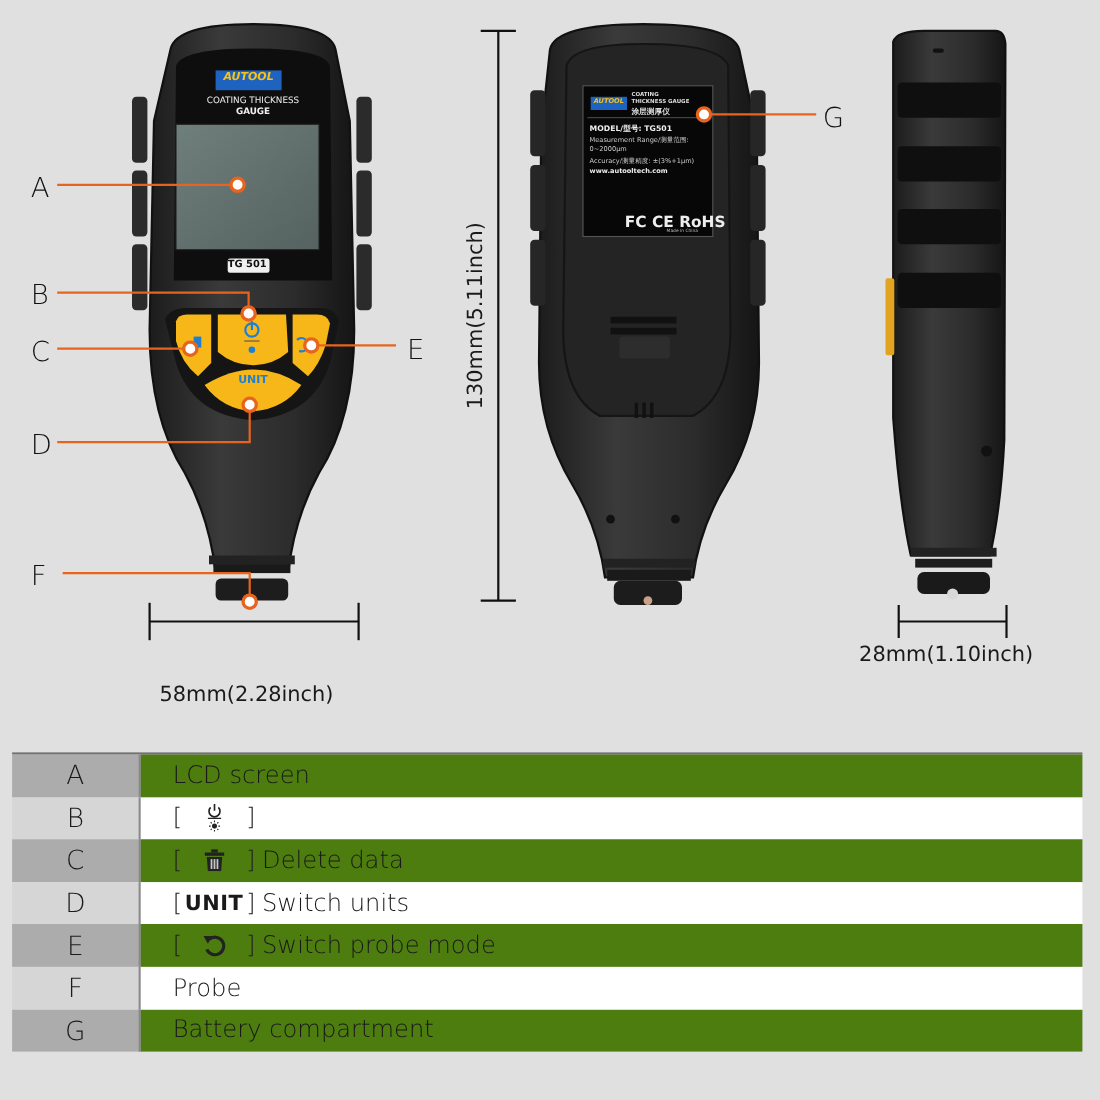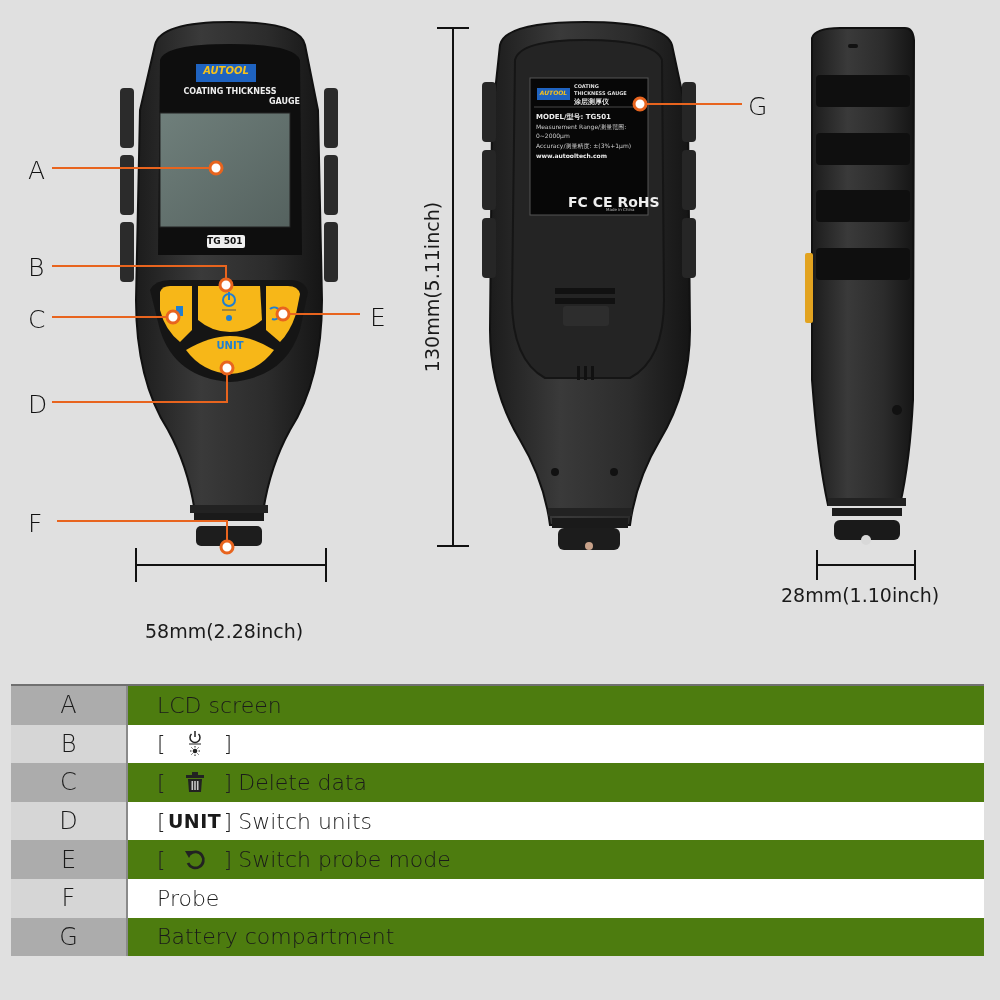--- a/index.html
+++ b/index.html
@@ -171,22 +171,22 @@
     <line x1="453" y1="28" x2="453" y2="546"></line>
     <line x1="437" y1="28" x2="469" y2="28"></line>
     <line x1="437" y1="546" x2="469" y2="546"></line>
     <line x1="817" y1="565" x2="915" y2="565"></line>
     <line x1="817" y1="550" x2="817" y2="580"></line>
     <line x1="915" y1="550" x2="915" y2="580"></line>
   </g>
 </svg>
 
 <div class="abs" style="left:196px;top:65px;width:60px;text-align:center;font-size:10px;font-weight:bold;font-style:italic;color:#f7c21a;">AUTOOL</div>
-<div class="abs" style="left:160px;top:87px;width:140px;text-align:center;font-size:8px;font-weight:bold;color:#eee;">COATING THICKNESS</div>
-<div class="abs" style="left:160px;top:97px;width:140px;text-align:right;font-size:8px;font-weight:bold;color:#eee;">GAUGE</div>
+<div class="abs" style="left:160px;top:87px;width:140px;text-align:center;font-size:8px;font-weight:normal;color:#eee;">COATING THICKNESS</div>
+<div class="abs" style="left:160px;top:97px;width:140px;text-align:center;font-size:8px;font-weight:bold;color:#eee;">GAUGE</div>
 <div class="abs" style="left:207px;top:236px;width:38px;font-size:9px;font-weight:bold;color:#111;">TG 501</div>
 <div class="abs" style="left:210px;top:340px;width:40px;text-align:center;font-size:10px;font-weight:bold;color:#1f7fd1;">UNIT</div>
 
 <div class="abs" style="left:537px;top:89px;width:33px;text-align:center;font-size:6px;font-weight:bold;font-style:italic;color:#f7c21a;">AUTOOL</div>
 <div class="abs" style="left:574px;top:83px;font-size:5px;font-weight:bold;color:#ddd;white-space:nowrap;">COATING</div>
 <div class="abs" style="left:574px;top:90px;font-size:5px;font-weight:bold;color:#ddd;white-space:nowrap;">THICKNESS GAUGE</div>
 <div class="abs" style="left:574px;top:97px;font-size:7px;font-weight:bold;color:#ddd;white-space:nowrap;">涂层测厚仪</div>
 <div class="abs" style="left:536px;top:112px;font-size:7px;font-weight:bold;color:#eee;white-space:nowrap;">MODEL/型号: TG501</div>
 <div class="abs" style="left:536px;top:123px;font-size:6px;color:#ccc;white-space:nowrap;">Measurement Range/测量范围:</div>
 <div class="abs" style="left:536px;top:132px;font-size:6px;color:#ccc;white-space:nowrap;">0~2000μm</div>

